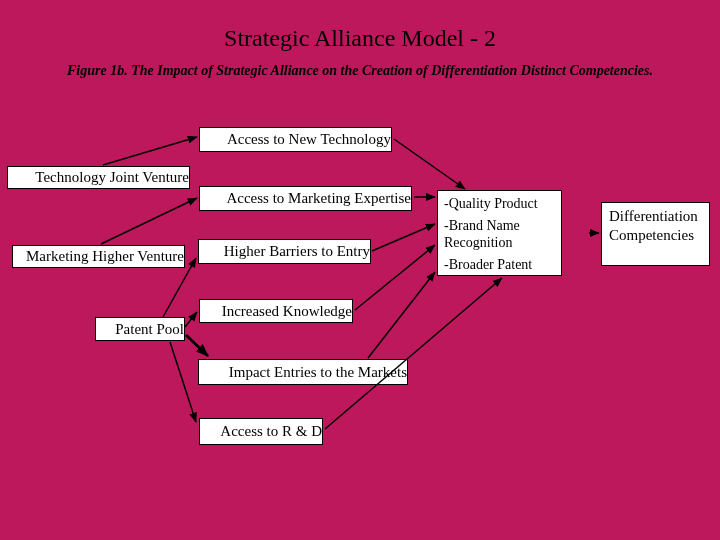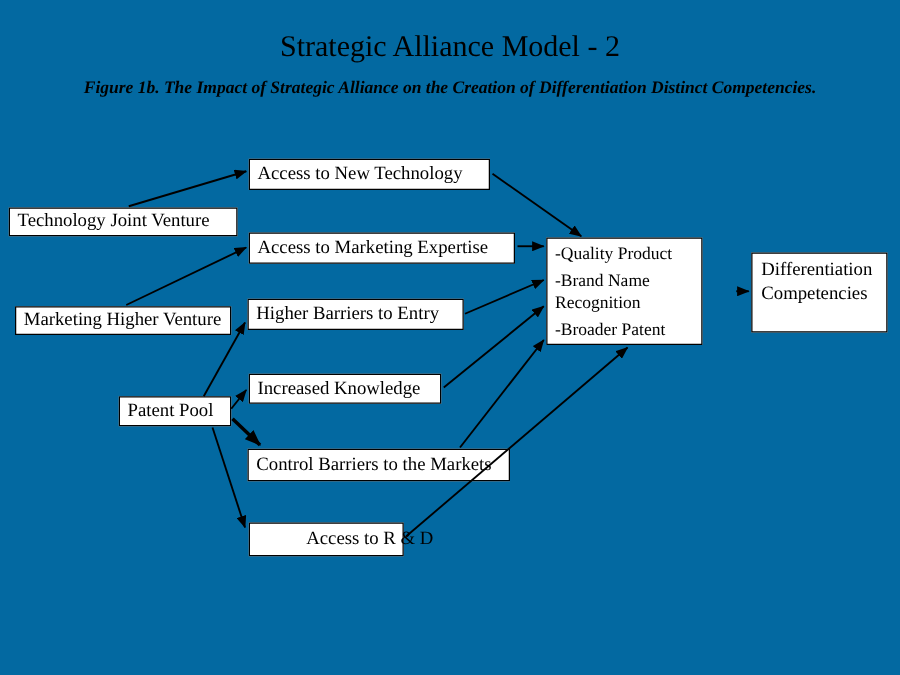--- a/index.html
+++ b/index.html
@@ -1,20 +1,20 @@
 <!DOCTYPE html>
 <html><head>
 <meta charset="utf-8">
 <style>
   html, body { margin: 0; padding: 0; background: #ffffff; }
   .stage {
     position: relative;
     width: 720px;
     height: 540px;
-    background: #0369a1;
+    background: #be185d;
     font-family: "Liberation Serif", "DejaVu Serif", serif;
     color: #000000;
     overflow: hidden;
   }
   .title {
     position: absolute;
     top: 24px; left: 0;
     width: 720px;
     text-align: center;
     font-size: 24px;
@@ -29,20 +29,21 @@
     font-size: 14px;
     font-weight: bold;
     white-space: nowrap;
     font-style: italic;
   }
   #nodes .node {
     position: absolute;
     box-sizing: border-box;
     border: 1px solid #000000;
     background: #ffffff;
+    justify-content: flex-end;
   }
   .node.single {
     display: flex;
     align-items: center;
     padding-left: 6px;
     font-size: 15px;
     white-space: nowrap;
   }
   .node.node-outcomes {
     padding: 4px 3px 0 6px;
@@ -85,21 +86,21 @@
       <div class="node single" style="left: 12px; top: 245px; width: 173px; height: 23px;">
         <span>Marketing Higher Venture</span>
       </div>
       <div class="node single" style="left: 199px; top: 299px; width: 154px; height: 24px;">
         <span>Increased Knowledge</span>
       </div>
       <div class="node single" style="left: 95px; top: 317px; width: 90px; height: 24px;">
         <span>Patent Pool</span>
       </div>
       <div class="node single" style="left: 198px; top: 359px; width: 210px; height: 26px;">
-        <span>Control Barriers to the Markets</span>
+        <span>Impact Entries to the Markets</span>
       </div>
       <div class="node single" style="left: 199px; top: 418px; width: 124px; height: 27px; padding-left: 45px;">
         <span>Access to R &amp; D</span>
       </div>
       <div class="node multi node-outcomes" style="left: 437px; top: 190px; width: 125px; height: 86px;">
         <div class="item">-Quality Product</div>
         <div class="item">-Brand Name Recognition</div>
         <div class="item">-Broader Patent</div>
       </div>
       <div class="node multi node-differentiation" style="left: 601px; top: 202px; width: 109px; height: 64px;">

